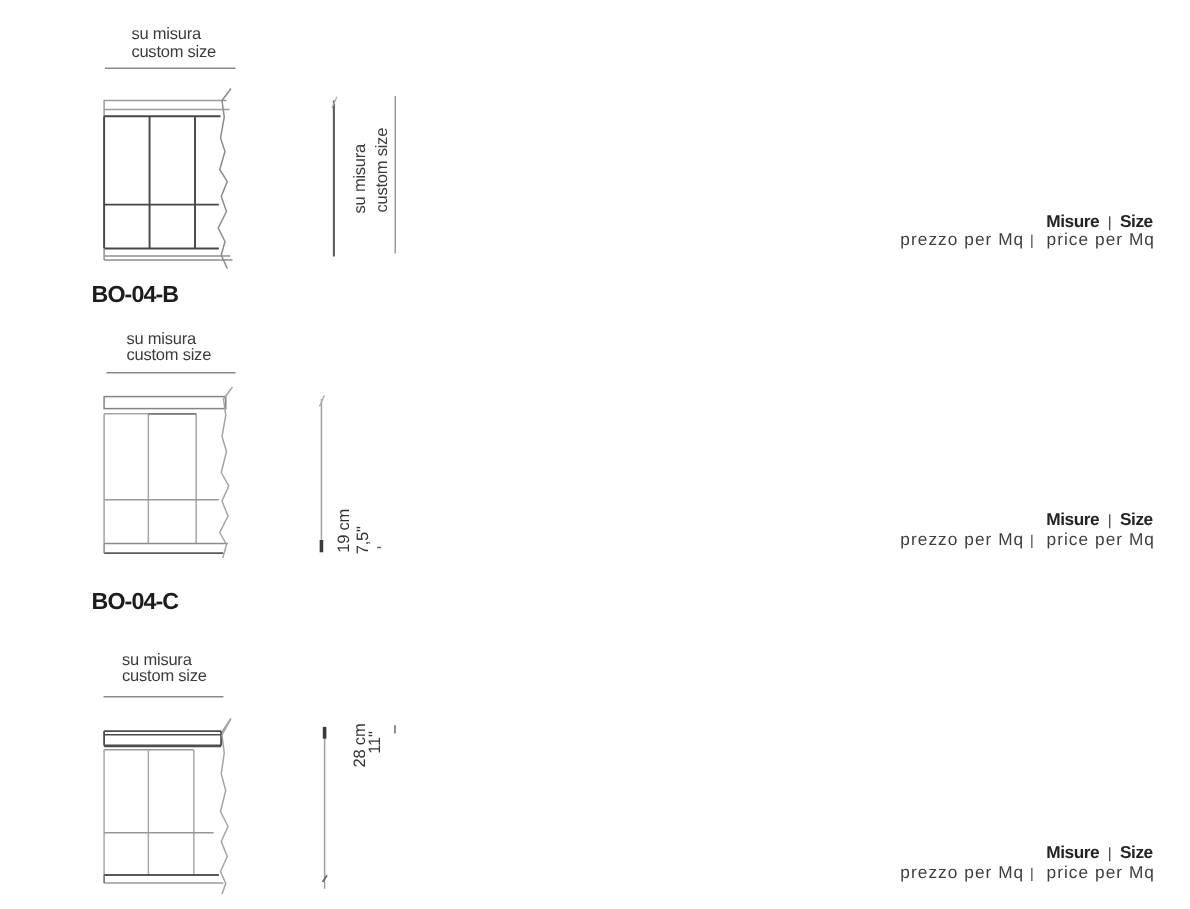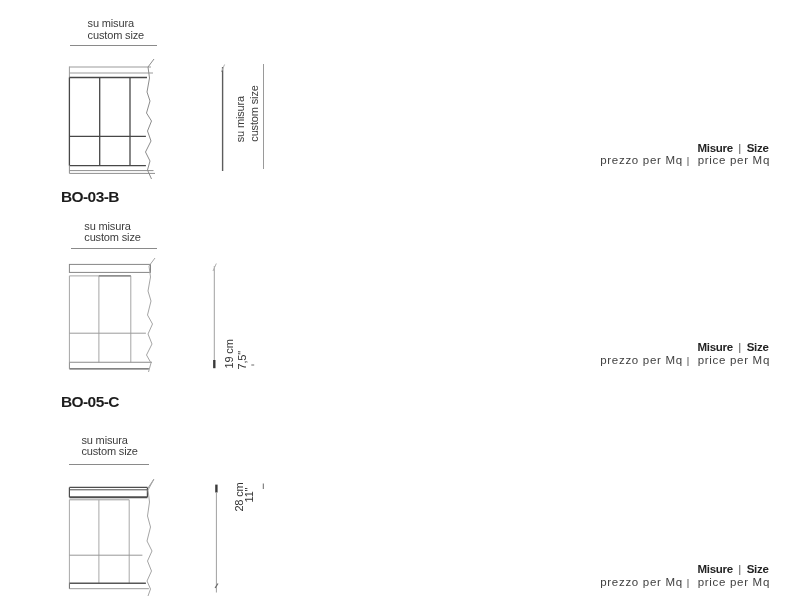--- a/index.html
+++ b/index.html
@@ -128,31 +128,31 @@
   </g>
 
   <g fill="#333333" font-size="11" letter-spacing="-0.15">
     <text transform="translate(243.3,511.6) rotate(-90)">28 cm</text>
     <text transform="translate(253.4,502.5) rotate(-90)">11"</text>
   </g>
 
   <line x1="263.3" y1="483.5" x2="263.3" y2="489" stroke="#6a6a6a" stroke-width="1"></line>
 </svg>
 
-<div class="t code" style="left:61px;top:188.6px;">BO-03-B</div>
+<div class="t code" style="left:61px;top:188.6px;">BO-04-B</div>
 
 <div class="t mis" style="top:141.8px;">Misure&nbsp; <span class="p">|</span> &nbsp;Size</div>
 
 <div class="t prz" style="top:154.4px;">prezzo per Mq&nbsp;<span class="p">|</span>&nbsp; price per Mq</div>
 
 <div class="t sm" style="left:84.3px;top:220.9px;">su misura<br>custom size</div>
 
 <div class="ul" style="left:70.5px;top:248.2px;width:86px;"></div>
 
-<div class="t code" style="left:61px;top:393.8px;">BO-05-C</div>
+<div class="t code" style="left:61px;top:393.8px;">BO-04-C</div>
 
 <div class="t mis" style="top:341.2px;">Misure&nbsp; <span class="p">|</span> &nbsp;Size</div>
 
 <div class="t prz" style="top:353.7px;">prezzo per Mq&nbsp;<span class="p">|</span>&nbsp; price per Mq</div>
 
 <div class="t sm" style="left:81.4px;top:434.8px;">su misura<br>custom size</div>
 
 <div class="ul" style="left:69.3px;top:464px;width:80px;"></div>
 
 <div class="t mis" style="top:563px;">Misure&nbsp; <span class="p">|</span> &nbsp;Size</div>

